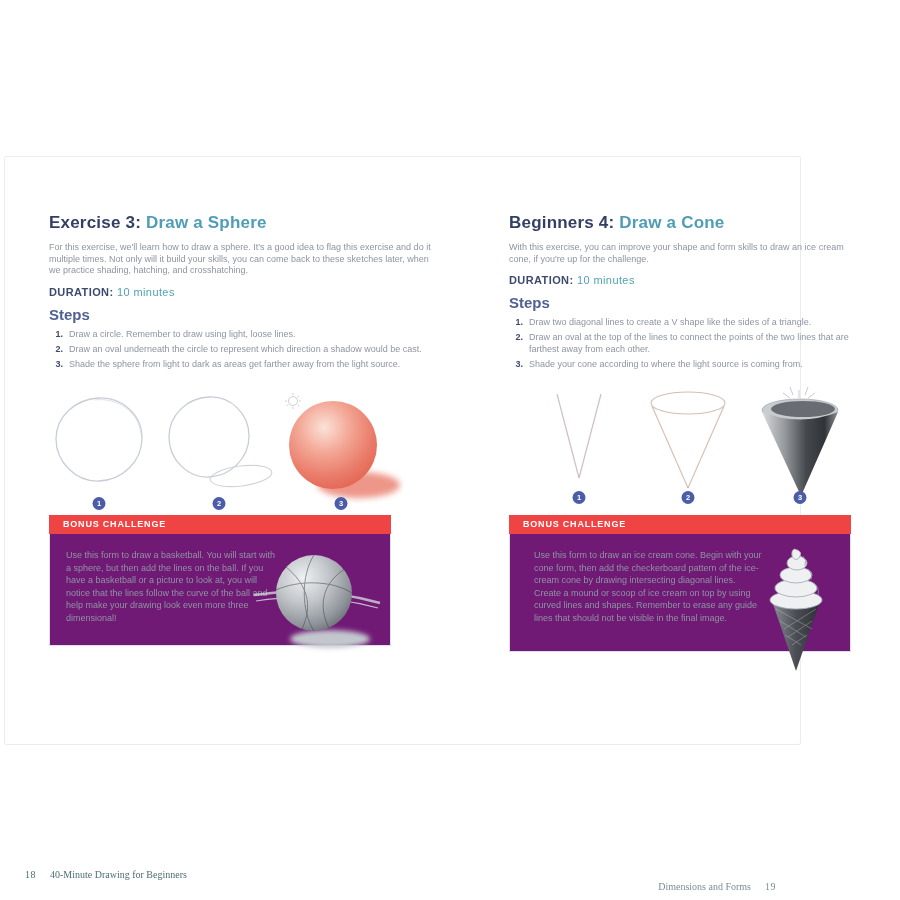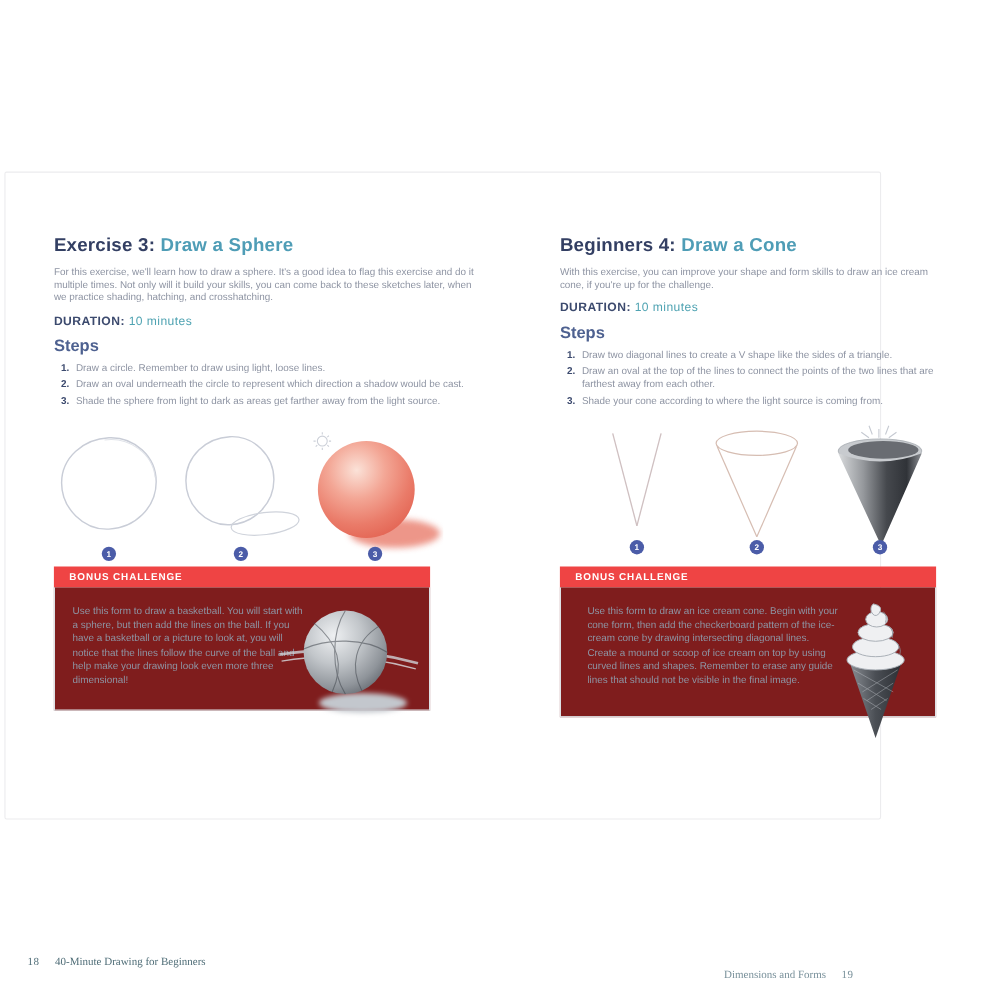--- a/index.html
+++ b/index.html
@@ -33,21 +33,21 @@
   .fig { position:absolute; top:0; height:120px; }
   .fig .art { position:absolute; top:0; left:0; }
   .badge { position:absolute; bottom:2px; left:50%; transform:translateX(-50%);
            width:13px; height:13px; border-radius:50%; background:#4b5ca8;
            color:#fff; font-size:7.5px; font-weight:bold; line-height:13px; text-align:center; }
 
   .bonus { position:absolute; left:44px; top:358px; width:342px; }
   .col-right-bonus { left:504px; }
   .bonus-band { height:19px; background:#ef4444; color:#ffffff; font-size:9px; font-weight:bold;
                 letter-spacing:0.8px; line-height:19px; padding-left:14px; }
-  .bonus-body { border:1px solid #dde1e5; border-top:none; background:#7f1d1d;
+  .bonus-body { border:1px solid #dde1e5; border-top:none; background:#701a75;
                 display:flex; padding:15px 12px 14px 16px; min-height:112px; }
   .bonus-text { width:215px; font-size:9px; line-height:12.5px; color:#8e94a3; }
   .bonus-art { flex:1; position:relative; }
 
   .footer { position:absolute; top:712px; font-family:"Liberation Serif", serif; font-size:10px; color:#4f6d77; }
   .footer-left { left:20px; }
   .footer-right { right:24px; color:#78909a;margin-top:12px; }
   .footer span { margin:0; }
   .footer .pg { letter-spacing:0.5px; }
   .footer .gap { display:inline-block; width:14px; }

